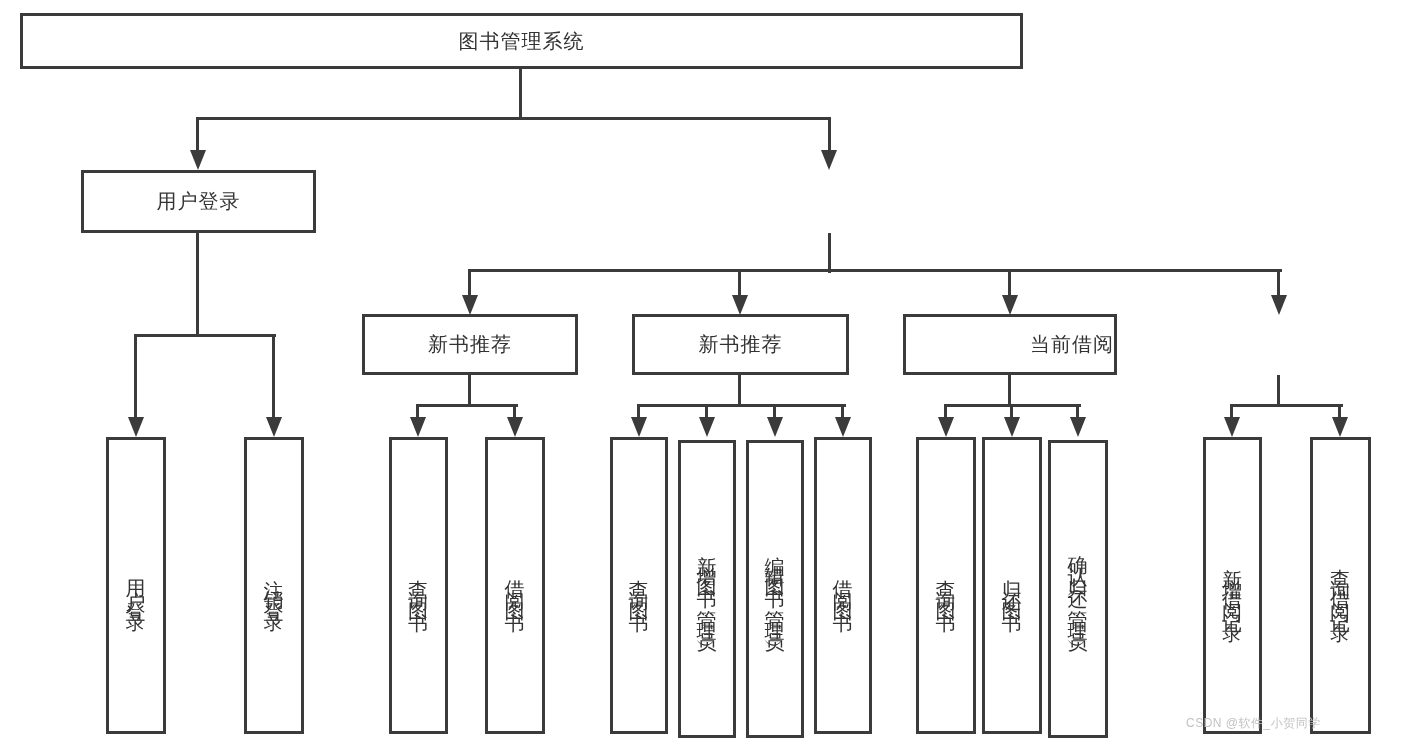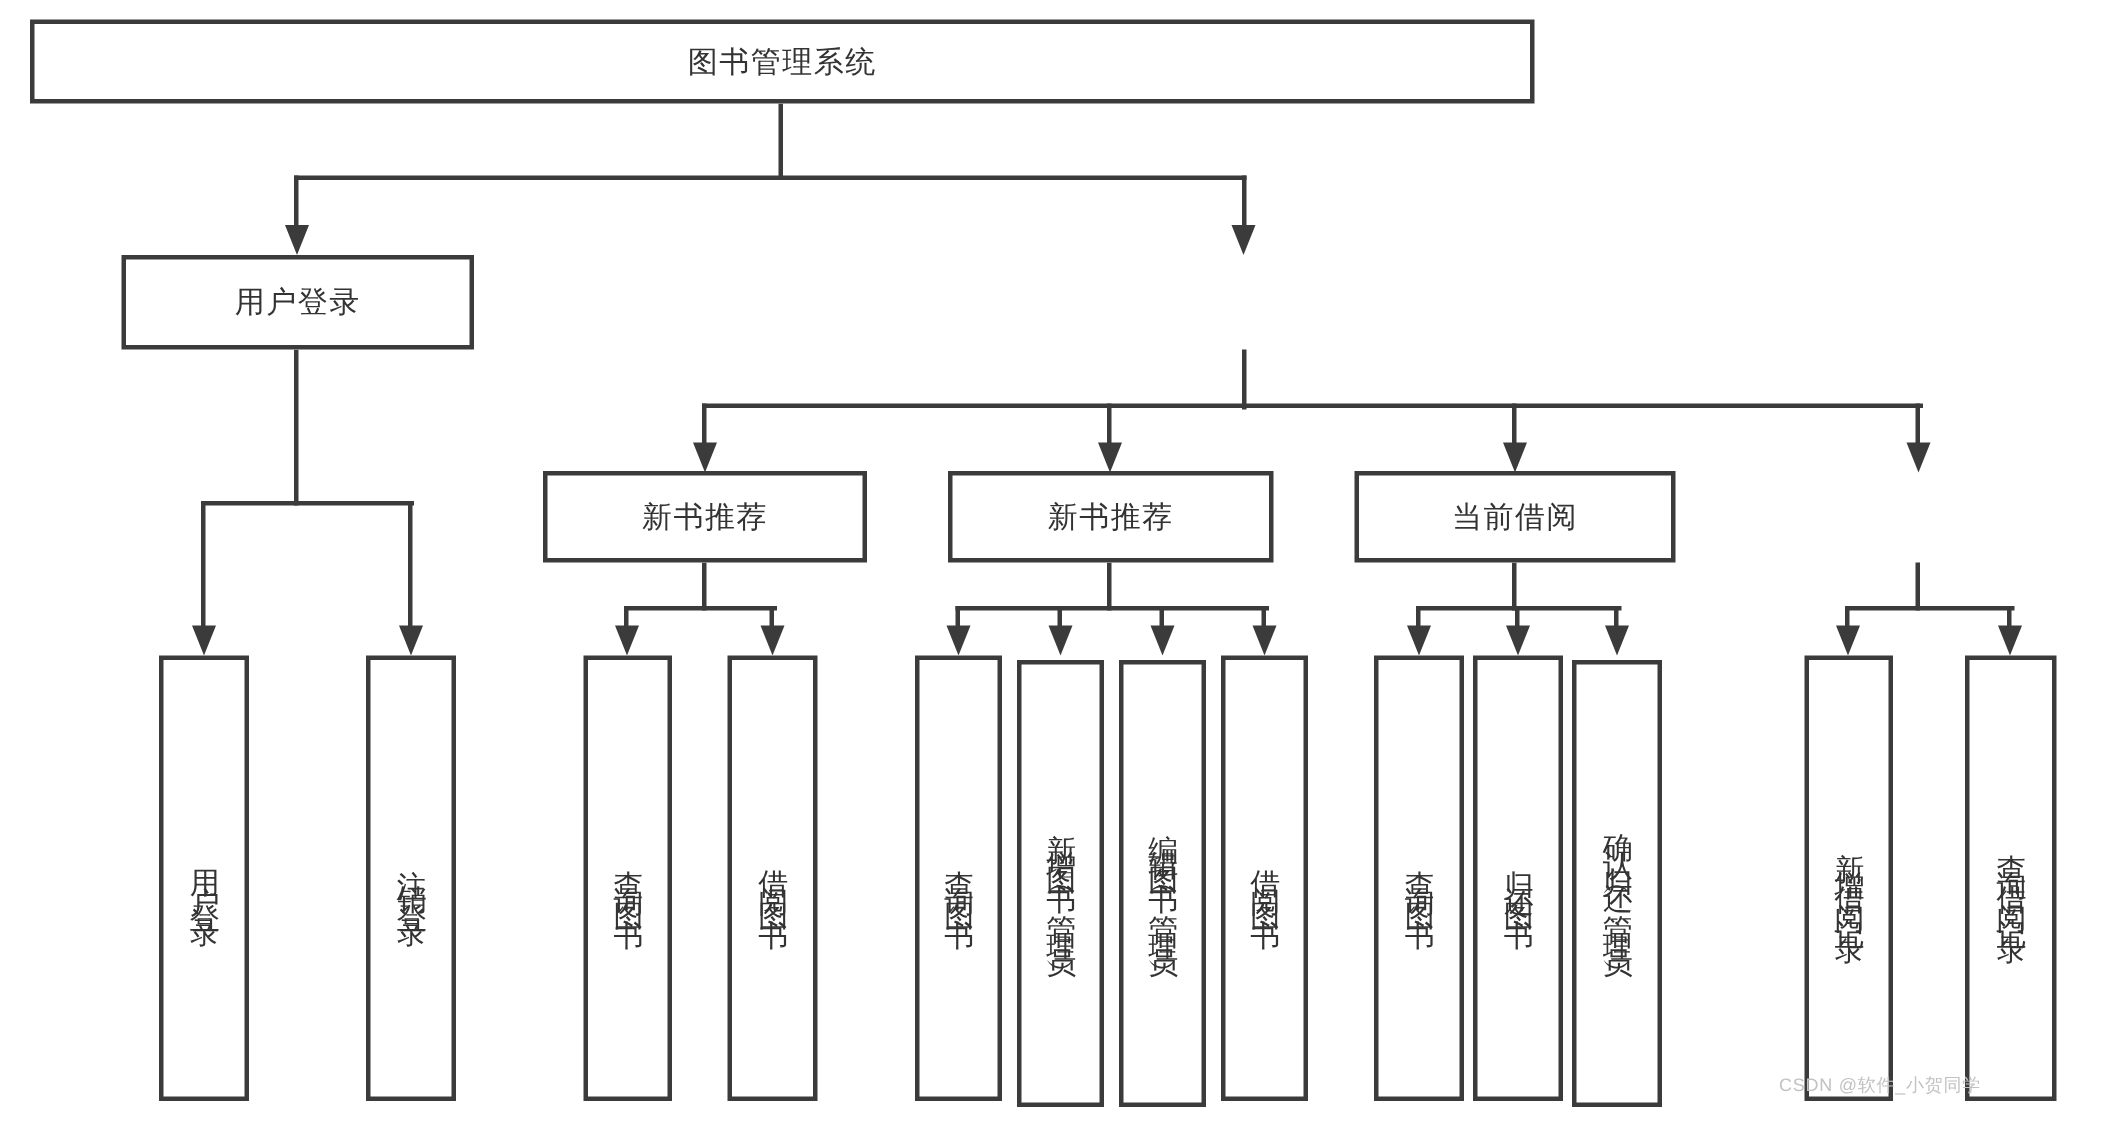--- a/index.html
+++ b/index.html
@@ -52,21 +52,21 @@
   <div class="box" style="left:81px;top:170px;width:235px;height:63px;">
     <span>用户登录</span>
   </div>
 
   <div class="box" style="left:362px;top:314px;width:216px;height:61px;">
     <span>新书推荐</span>
   </div>
   <div class="box" style="left:632px;top:314px;width:217px;height:61px;">
     <span>新书推荐</span>
   </div>
-  <div class="box" style="left:903px;top:314px;width:214px;height:61px;">
+  <div class="box" style="left:903px;top:314px;width:214px;height:61px;justify-content:flex-end;">
     <span>当前借阅</span>
   </div>
 
   <div class="box leaf" style="left:106px;top:437px;width:60px;height:297px;">
     <span>用户登录</span>
   </div>
   <div class="box leaf" style="left:244px;top:437px;width:60px;height:297px;">
     <span>注销登录</span>
   </div>
 

